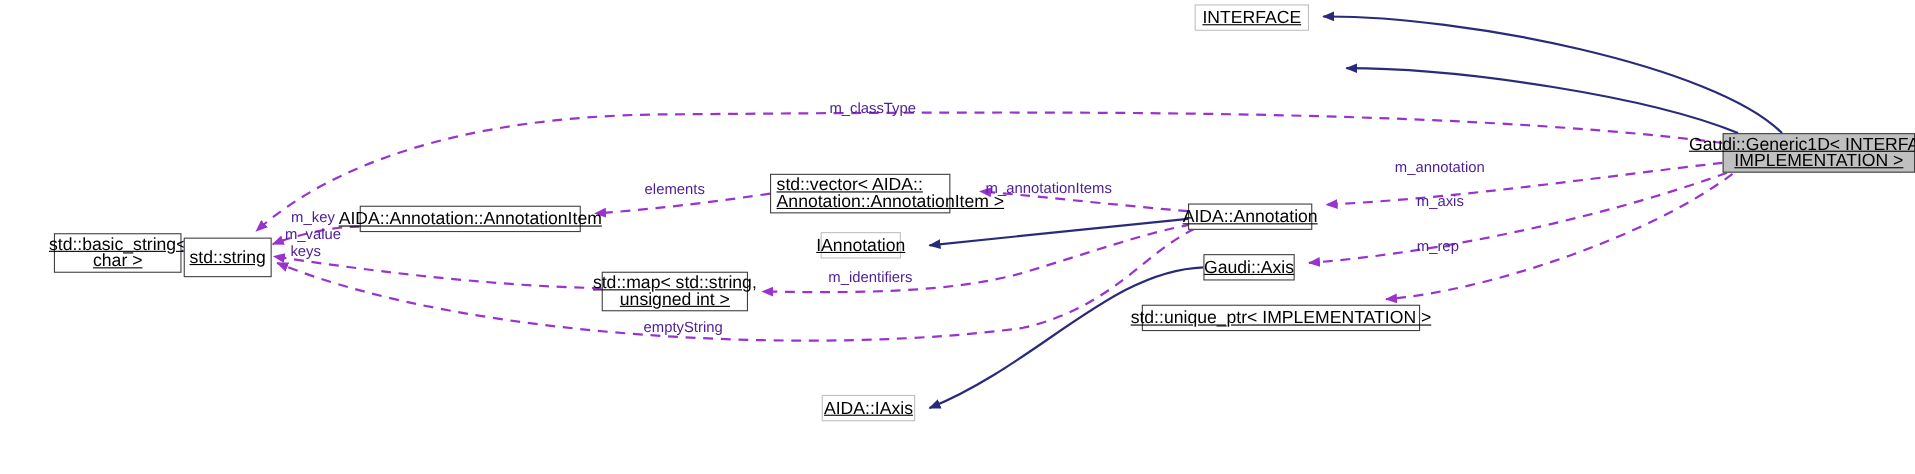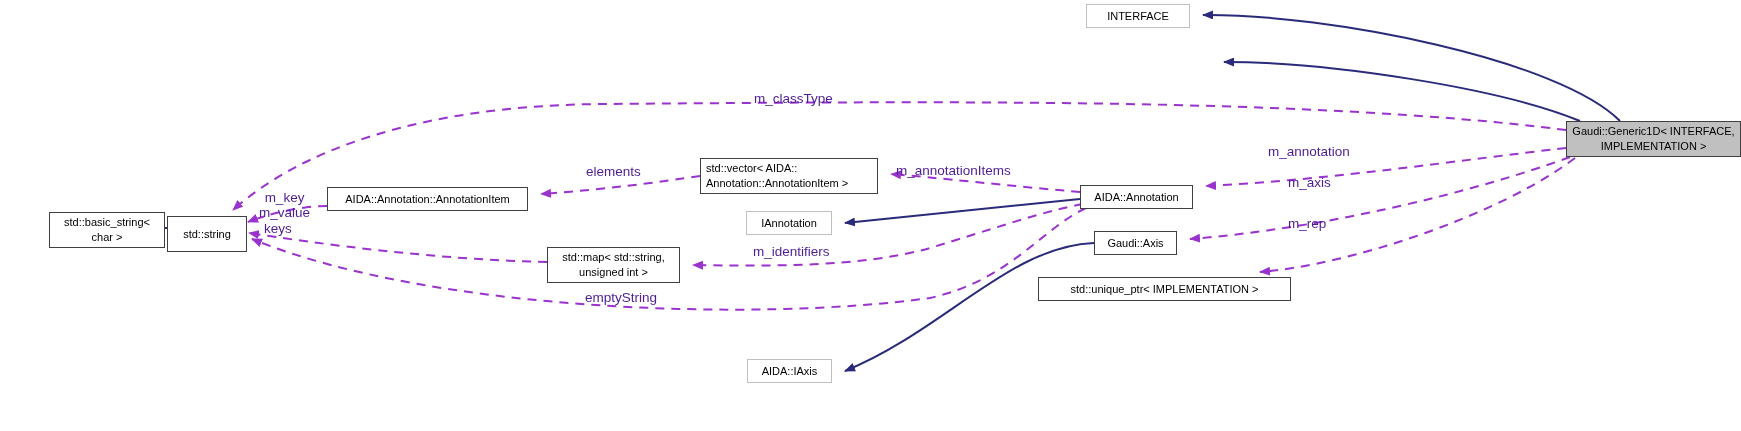--- a/index.html
+++ b/index.html
@@ -22,27 +22,28 @@
     width: 1741px;
     height: 431px;
   }
   .node {
     position: absolute;
     box-sizing: border-box;
     display: flex;
     align-items: center;
     justify-content: center;
     text-align: center;
-    font-size: 11px;
+    font-size: 16px;
     line-height: 15px;
     color: #000000;
     background: #ffffff;
     border: 1px solid #404040;
     white-space: pre;
     letter-spacing: 0px;
+    text-decoration: underline;
   }
   .node.light {
     border: 1px solid #bfbfbf;
   }
   .node.highlight {
     background: #c0c0c0;
     border: 1px solid #404040;
   }
   .edge-label {
     position: absolute;
@@ -110,23 +111,23 @@
 
 
   <div class="node highlight" style="left:1566px; top:121px; width:175px; height:36px;"><div><div>Gaudi::Generic1D&lt; INTERFACE,</div><div>IMPLEMENTATION &gt;</div></div></div>
 
   <div class="node" style="left:7px; top:212px; width:116px; height:36px;margin-left:42px;"><div><div>std::basic_string&lt;</div><div>char &gt;</div></div></div>
 
   <div class="node" style="left:167px; top:216px; width:80px; height:36px;">std::string</div>
 
   <div class="node" style="left:327px; top:187px; width:201px; height:24px;">AIDA::Annotation::AnnotationItem</div>
 
-  <div class="node" style="left:700px; top:158px; width:178px; height:36px; text-align:left; justify-content:flex-start; padding-left:5px;"><div><div>std::vector&lt; AIDA::</div><div>Annotation::AnnotationItem &gt;</div></div></div>
+  <div class="node" style="left:700px; top:158px; width:164px; height:36px; text-align:left; justify-content:flex-start; padding-left:5px;"><div><div>std::vector&lt; AIDA::</div><div>Annotation::AnnotationItem &gt;</div></div></div>
 
-  <div class="node light" style="left:746px; top:211px; width:86px; height:24px;">IAnnotation</div>
+  <div class="node light" style="left:746px; top:211px; width:73px; height:24px;">IAnnotation</div>
 
   <div class="node" style="left:547px; top:247px; width:133px; height:36px;"><div><div>std::map&lt; std::string,</div><div>unsigned int &gt;</div></div></div>
 
   <div class="node" style="left:1080px; top:185px; width:113px; height:24px;">AIDA::Annotation</div>
 
   <div class="node" style="left:1094px; top:231px; width:83px; height:24px;text-align:right;">Gaudi::Axis</div>
 
   <div class="node" style="left:994px; top:277px; width:253px; height:24px;margin-left:44px;">std::unique_ptr&lt; IMPLEMENTATION &gt;</div>
 
   <div class="node light" style="left:747px; top:359px; width:85px; height:24px;">AIDA::IAxis</div>

